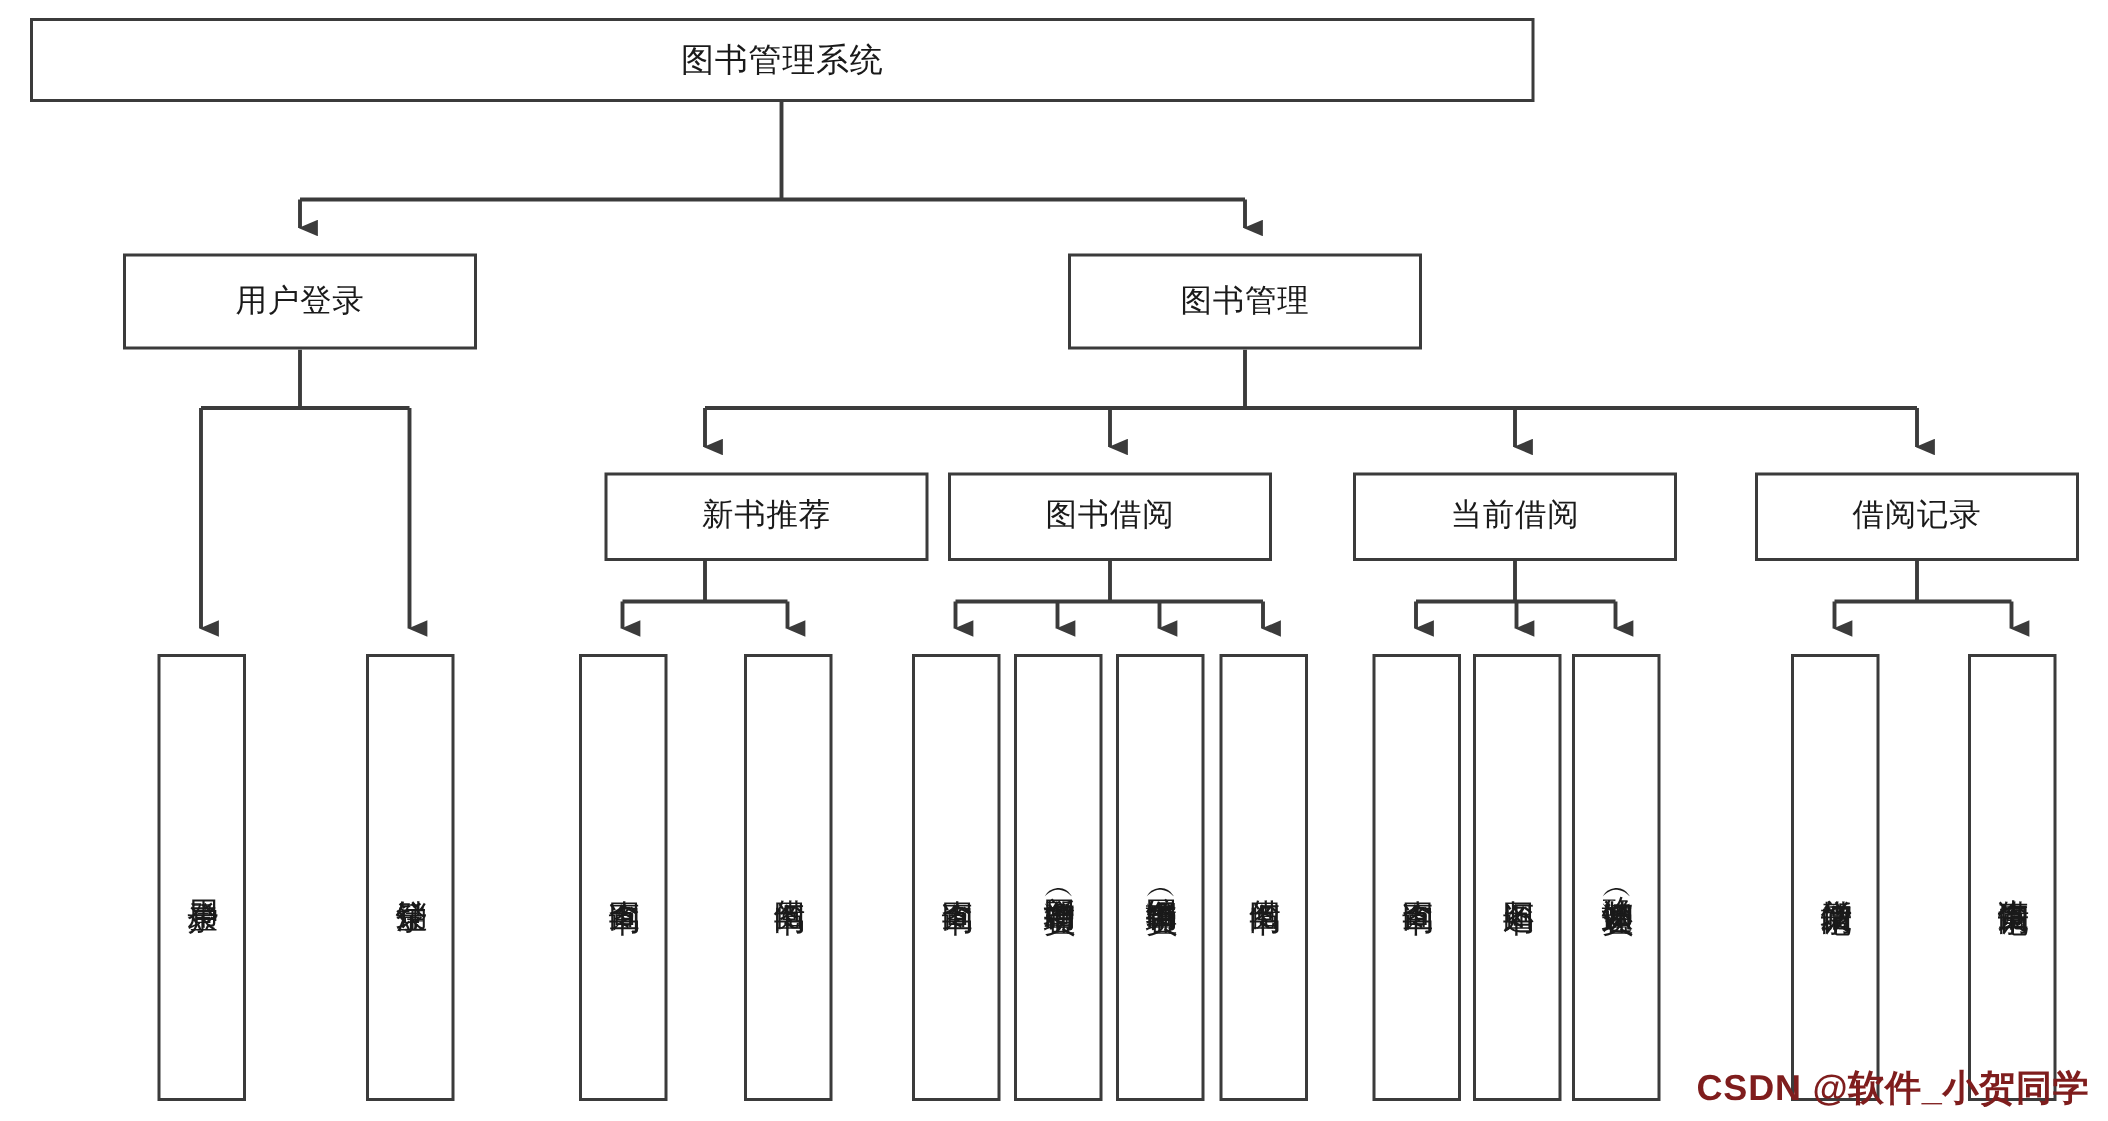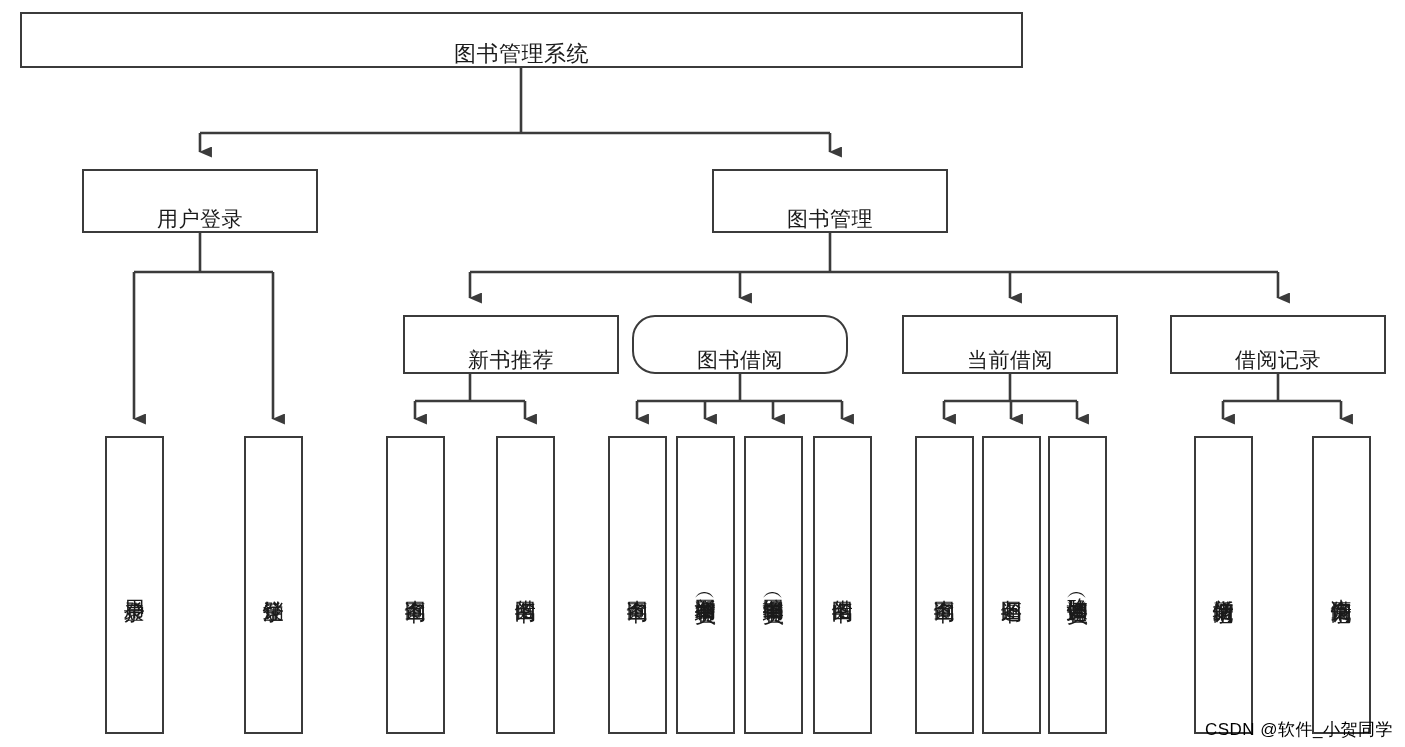--- a/index.html
+++ b/index.html
@@ -30,21 +30,21 @@
     width: 1405px;
     height: 747px;
     pointer-events: none;
   }
   .node {
     position: absolute;
     box-sizing: border-box;
     background: #ffffff;
     border: 2px solid #3b3b3b;
     display: flex;
-    align-items: flex-end;
+    align-items: center;
     justify-content: center;
     color: #1a1a1a;
     z-index: 2;
   }
   .node-label {
     display: block;
     text-align: center;
     line-height: 1.08;
     color: #1a1a1a;
   }
@@ -70,26 +70,27 @@
     line-height: 1.12;
     letter-spacing: 1px;
     max-height: 276px;
     text-align: center;
     white-space: normal;
   }
   #watermark {
     position: absolute;
     right: 12px;
     bottom: 6px;
-    font-size: 17px;
-    color: #000000;
+    font-size: 24px;
+    color: #7f1d1d;
     letter-spacing: 0.5px;
     white-space: nowrap;
     z-index: 5;
     font-family: "Liberation Sans", "DejaVu Sans", sans-serif;
+    font-weight: bold;
   }
 </style>
 </head>
 <body>
 
 <div id="diagram-root">
 
   <svg id="connectors" viewBox="0 0 1405 747" xmlns="http://www.w3.org/2000/svg">
     <defs>
       <marker id="arrow" viewBox="0 0 12 14" refX="6" refY="13" markerWidth="11" markerHeight="13" orient="auto-start-reverse" markerUnits="userSpaceOnUse">
@@ -147,21 +148,21 @@
   <div class="node horiz" style="left:82px; top:169px; width:236px; height:64px;">
     <span class="node-label">用户登录</span>
   </div>
   <div class="node horiz" style="left:712px; top:169px; width:236px; height:64px;">
     <span class="node-label">图书管理</span>
   </div>
 
   <div class="node horiz" style="left:362px; top:315px; width:216px; height:59px;margin-left:41px;">
     <span class="node-label">新书推荐</span>
   </div>
-  <div class="node horiz" style="left:632px; top:315px; width:216px; height:59px;border-radius:23px;">
+  <div class="node horiz" style="left:632px; top:315px; width:216px; height:59px;">
     <span class="node-label">图书借阅</span>
   </div>
   <div class="node horiz" style="left:1170px; top:315px; width:216px; height:59px;">
     <span class="node-label">借阅记录</span>
   </div>
   <div class="node horiz" style="left:902px; top:315px; width:216px; height:59px;">
     <span class="node-label">当前借阅</span>
   </div>
 
   <div class="node vert" style="left:105px; top:436px; width:59px; height:298px;">

